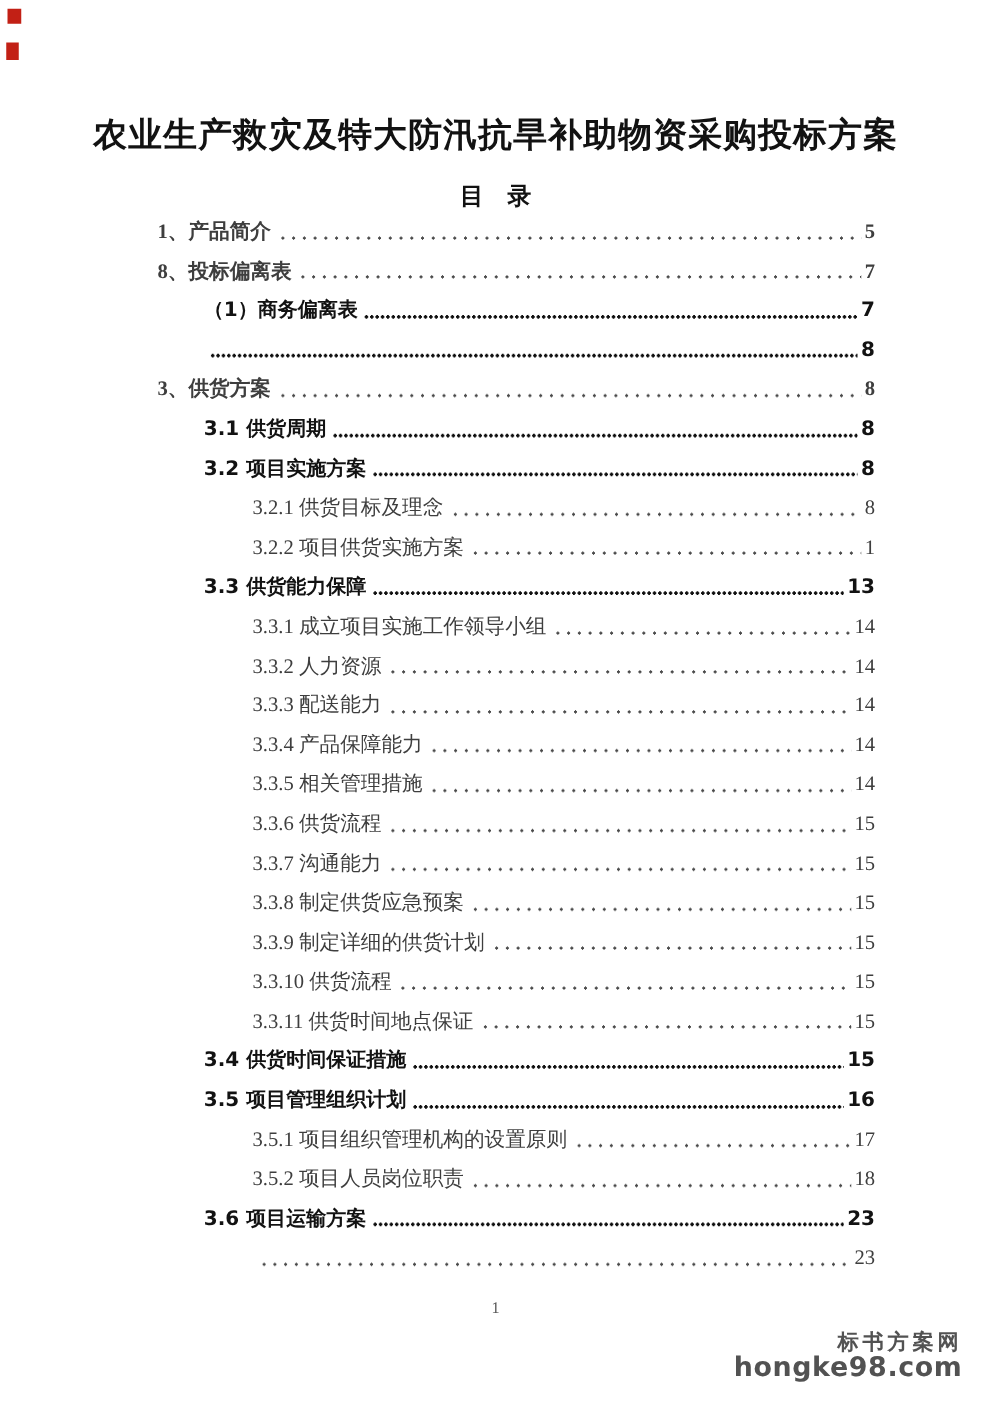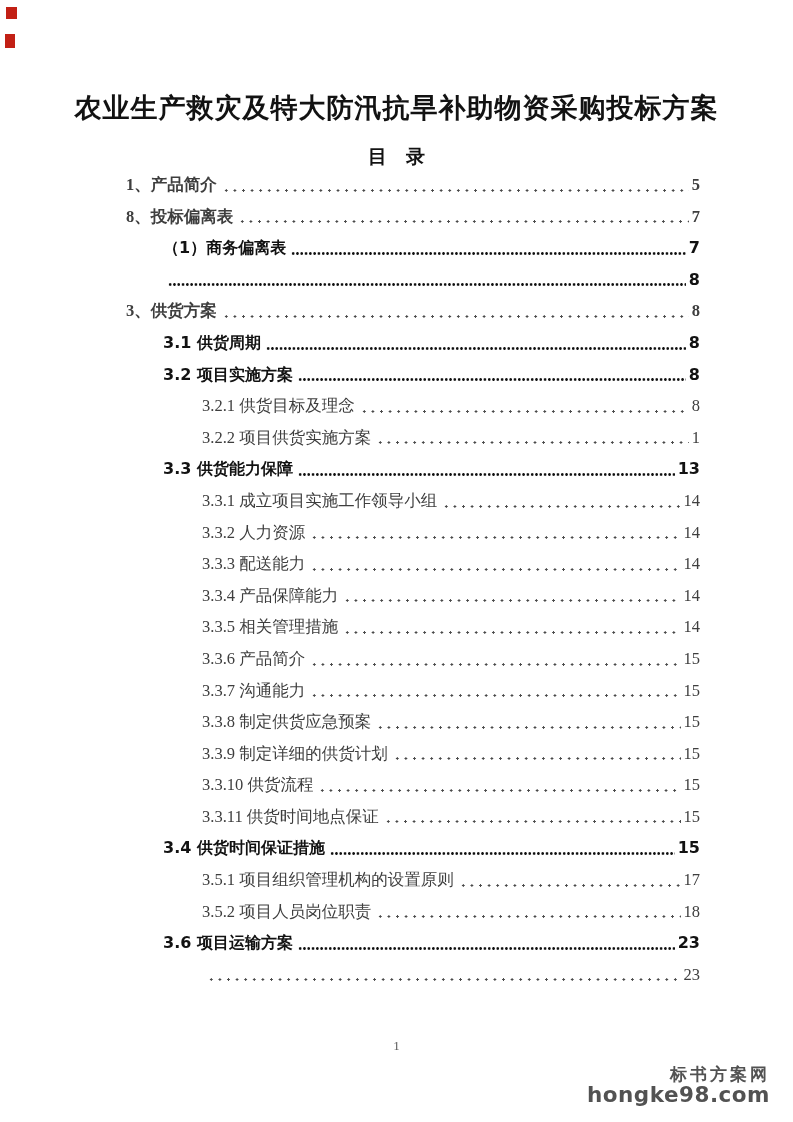--- a/index.html
+++ b/index.html
@@ -186,21 +186,21 @@
         <span class="label">3.3.4 产品保障能力</span>
         <span class="leader"></span>
         <span class="pagenum">14</span>
       </div>
       <div class="toc-row lvl3 plain">
         <span class="label">3.3.5 相关管理措施</span>
         <span class="leader"></span>
         <span class="pagenum">14</span>
       </div>
       <div class="toc-row lvl3 plain">
-        <span class="label">3.3.6 产品简介</span>
+        <span class="label">3.3.6 供货流程</span>
         <span class="leader"></span>
         <span class="pagenum">15</span>
       </div>
       <div class="toc-row lvl3 plain">
         <span class="label">3.3.7 沟通能力</span>
         <span class="leader"></span>
         <span class="pagenum">15</span>
       </div>
       <div class="toc-row lvl3 plain">
         <span class="label">3.3.8 制定供货应急预案</span>
@@ -219,20 +219,25 @@
       </div>
       <div class="toc-row lvl3 plain">
         <span class="label">3.3.11 供货时间地点保证</span>
         <span class="leader"></span>
         <span class="pagenum">15</span>
       </div>
       <div class="toc-row lvl2 boldrow">
         <span class="label">3.4 供货时间保证措施</span>
         <span class="leader"></span>
         <span class="pagenum">15</span>
+      </div>
+      <div class="toc-row lvl2 boldrow">
+        <span class="label">3.5 项目管理组织计划</span>
+        <span class="leader"></span>
+        <span class="pagenum">16</span>
       </div>
       <div class="toc-row lvl3 plain">
         <span class="label">3.5.1 项目组织管理机构的设置原则</span>
         <span class="leader"></span>
         <span class="pagenum">17</span>
       </div>
       <div class="toc-row lvl3 plain">
         <span class="label">3.5.2 项目人员岗位职责</span>
         <span class="leader"></span>
         <span class="pagenum">18</span>

